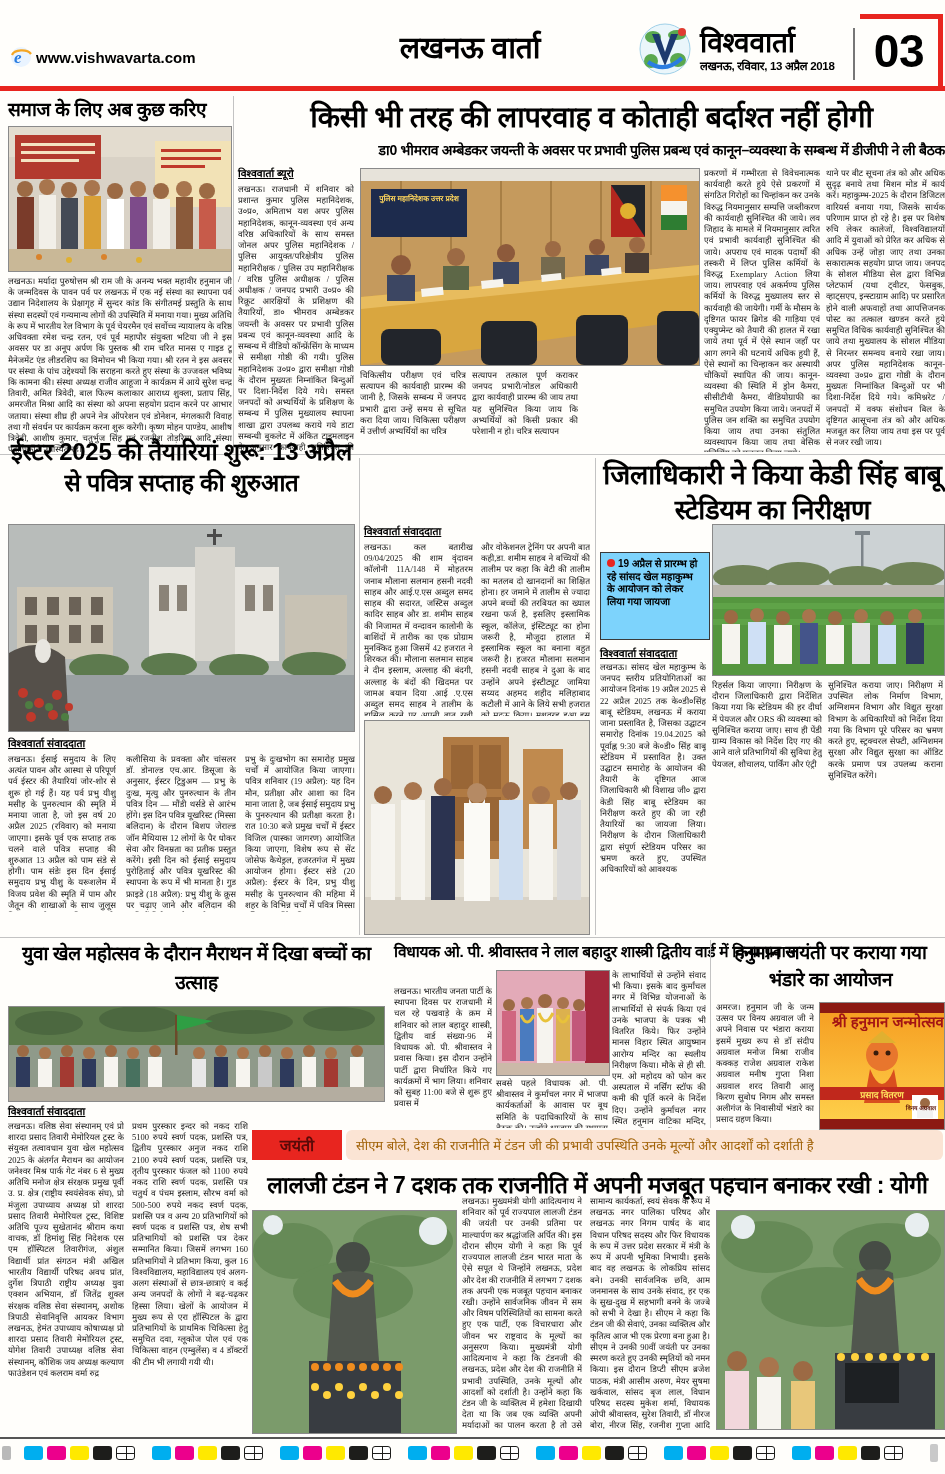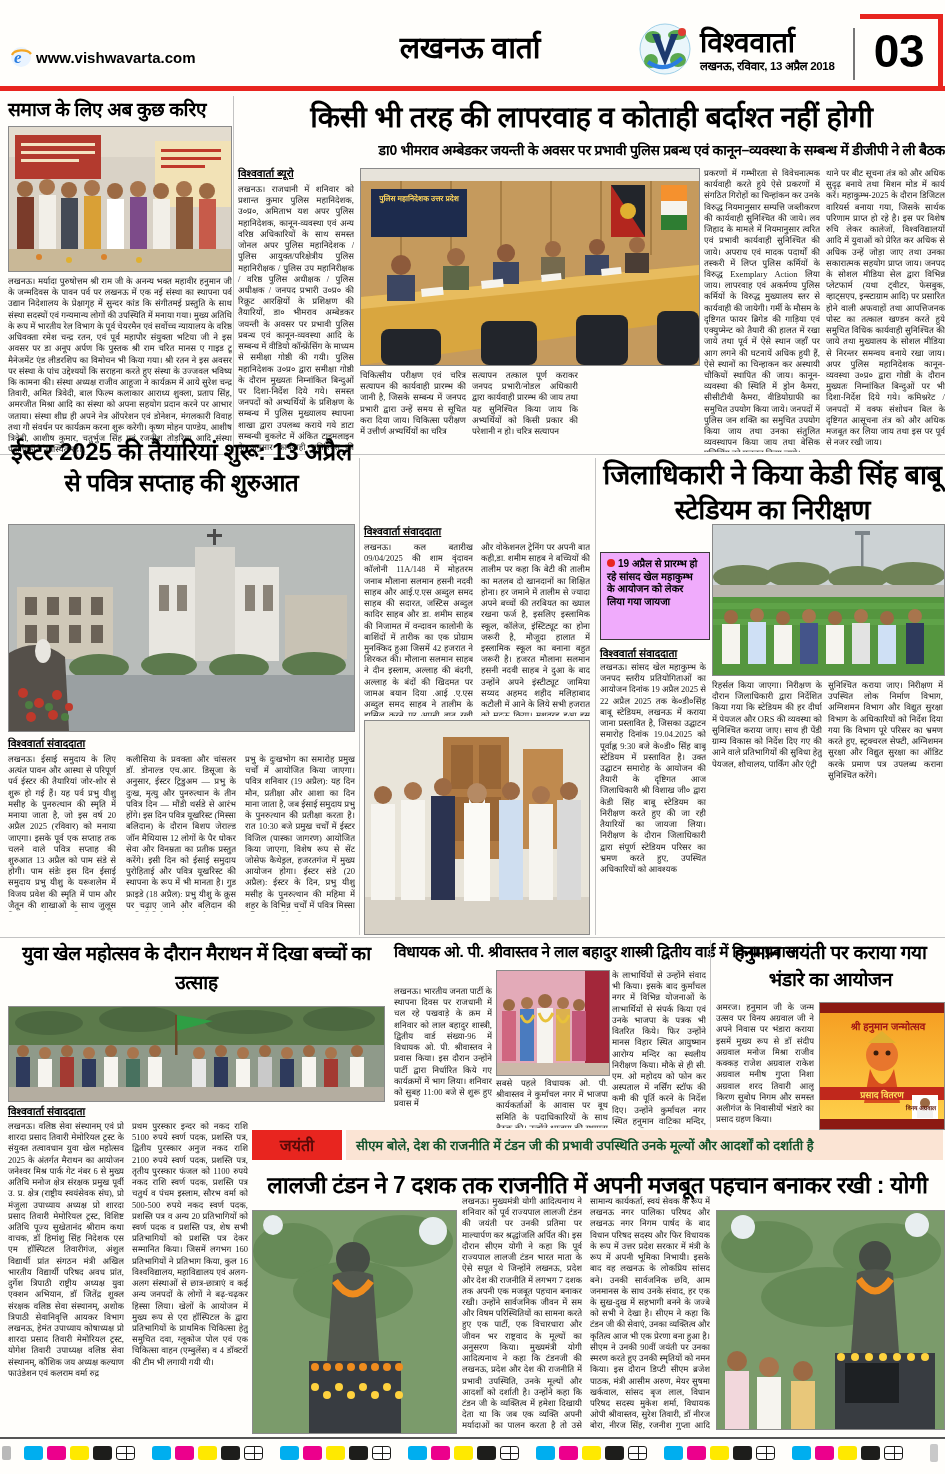--- a/index.html
+++ b/index.html
@@ -10,22 +10,22 @@
   .center{text-align:center;}
   .nowrap{white-space:nowrap;}
   .body-text{font-family:"Liberation Serif","DejaVu Serif",serif;font-size:8.5px;line-height:1.32;
              text-align:justify;color:#161616;overflow:hidden;}
   .byline{font-size:10.5px;font-weight:bold;text-decoration:underline;color:#000;}
   .vline{width:1px;background:#c3c3c3;}
   .hline{height:1px;background:#c3c3c3;}
   .photo{border:1px solid #8a8a8a;overflow:hidden;background:#ddd;}
   .photo svg{display:block;}
   .kicker-box{background:#e8251f;color:#5a0a08;font-weight:bold;display:flex;align-items:center;justify-content:center;}
-  .kicker-strip{background:#fbe4d4;color:#14532d;font-weight:bold;display:flex;align-items:center;}
-  .hibox{background:#f0abfc;border:1.5px solid #3a3a3a;padding:5px 6px;font-weight:bold;font-size:10px;line-height:1.25;color:#000;}
+  .kicker-strip{background:#fbe4d4;color:#a16207;font-weight:normal;display:flex;align-items:center;border-radius:6px;}
+  .hibox{background:#7dd3fc;border:1.5px solid #3a3a3a;padding:5px 6px;font-weight:bold;font-size:10px;line-height:1.25;color:#000;}
   .reddot{display:inline-block;width:8px;height:8px;border-radius:50%;background:#e8251f;margin-right:3px;}
   .patch{display:inline-block;width:19px;height:14px;border-radius:3px;margin-right:4px;vertical-align:top;}
   .pc{background:#00aeef;} .pm{background:#ec008c;} .py{background:#ffe900;} .pk{background:#1d1d1b;}
   .preg{display:inline-block;width:19px;height:14px;border:1px solid #1d1d1b;border-radius:3px;
         position:relative;background:#fff;vertical-align:top;box-sizing:border-box;}
   .preg:before{content:"";position:absolute;left:50%;top:0;bottom:0;width:1px;background:#1d1d1b;}
   .preg:after{content:"";position:absolute;top:50%;left:0;right:0;height:1px;background:#1d1d1b;}
   .pgroup{position:absolute;top:1446px;}
   .poster-band{position:absolute;left:0;right:0;text-align:center;font-weight:bold;overflow:hidden;white-space:nowrap;}
 </style>
@@ -414,21 +414,21 @@
         <path d="M48 40 L62 28 L76 40 Z" fill="#e0b030"></path>
         <path d="M50 66 Q62 96 74 66 L80 100 L44 100 Z" fill="#d94f1e"></path>
         <circle cx="56" cy="50" r="2.5" fill="#3a1c0c"></circle>
           <circle cx="68" cy="50" r="2.5" fill="#3a1c0c"></circle>
         <rect x="0" y="84" width="124" height="13" fill="#c0281c"></rect>
         <rect x="0" y="116" width="124" height="10" fill="#8c1a12"></rect>
         <rect x="92" y="92" width="26" height="24" fill="#ffffff"></rect>
         <circle cx="105" cy="100" r="5" fill="#9c6a44"></circle>
           <rect x="97" y="105" width="16" height="10" fill="#f2f2f2"></rect>
       </svg>
-      <div class="poster-band" style="top:16px;font-size:10px;color:#a31414;padding-left:12px;">श्री हनुमान जन्मोत्सव</div>
+      <div class="poster-band" style="top:8px;font-size:15px;color:#a31414;padding-left:12px;">श्री हनुमान जन्मोत्सव</div>
       <div class="poster-band" style="top:85px;font-size:9px;color:#ffe15c;">प्रसाद वितरण</div>
       <div class="poster-band" style="top:101px;left:78px;right:0;font-size:6px;color:#5a1208;">विनय अग्रवाल</div>
     </div>
   </div>
 
   <div class="abs" style="left:250px;top:1128px;width:695px;height:306px;">
     <div class="abs kicker-box" style="left:2px;top:2px;width:90px;height:30px;font-size:16px;">
       <span>जयंती</span>
     </div>
     <div class="abs kicker-strip nowrap" style="left:96px;top:2px;width:597px;height:30px;font-size:13px;padding-left:10px;box-sizing:border-box;overflow:hidden;">

